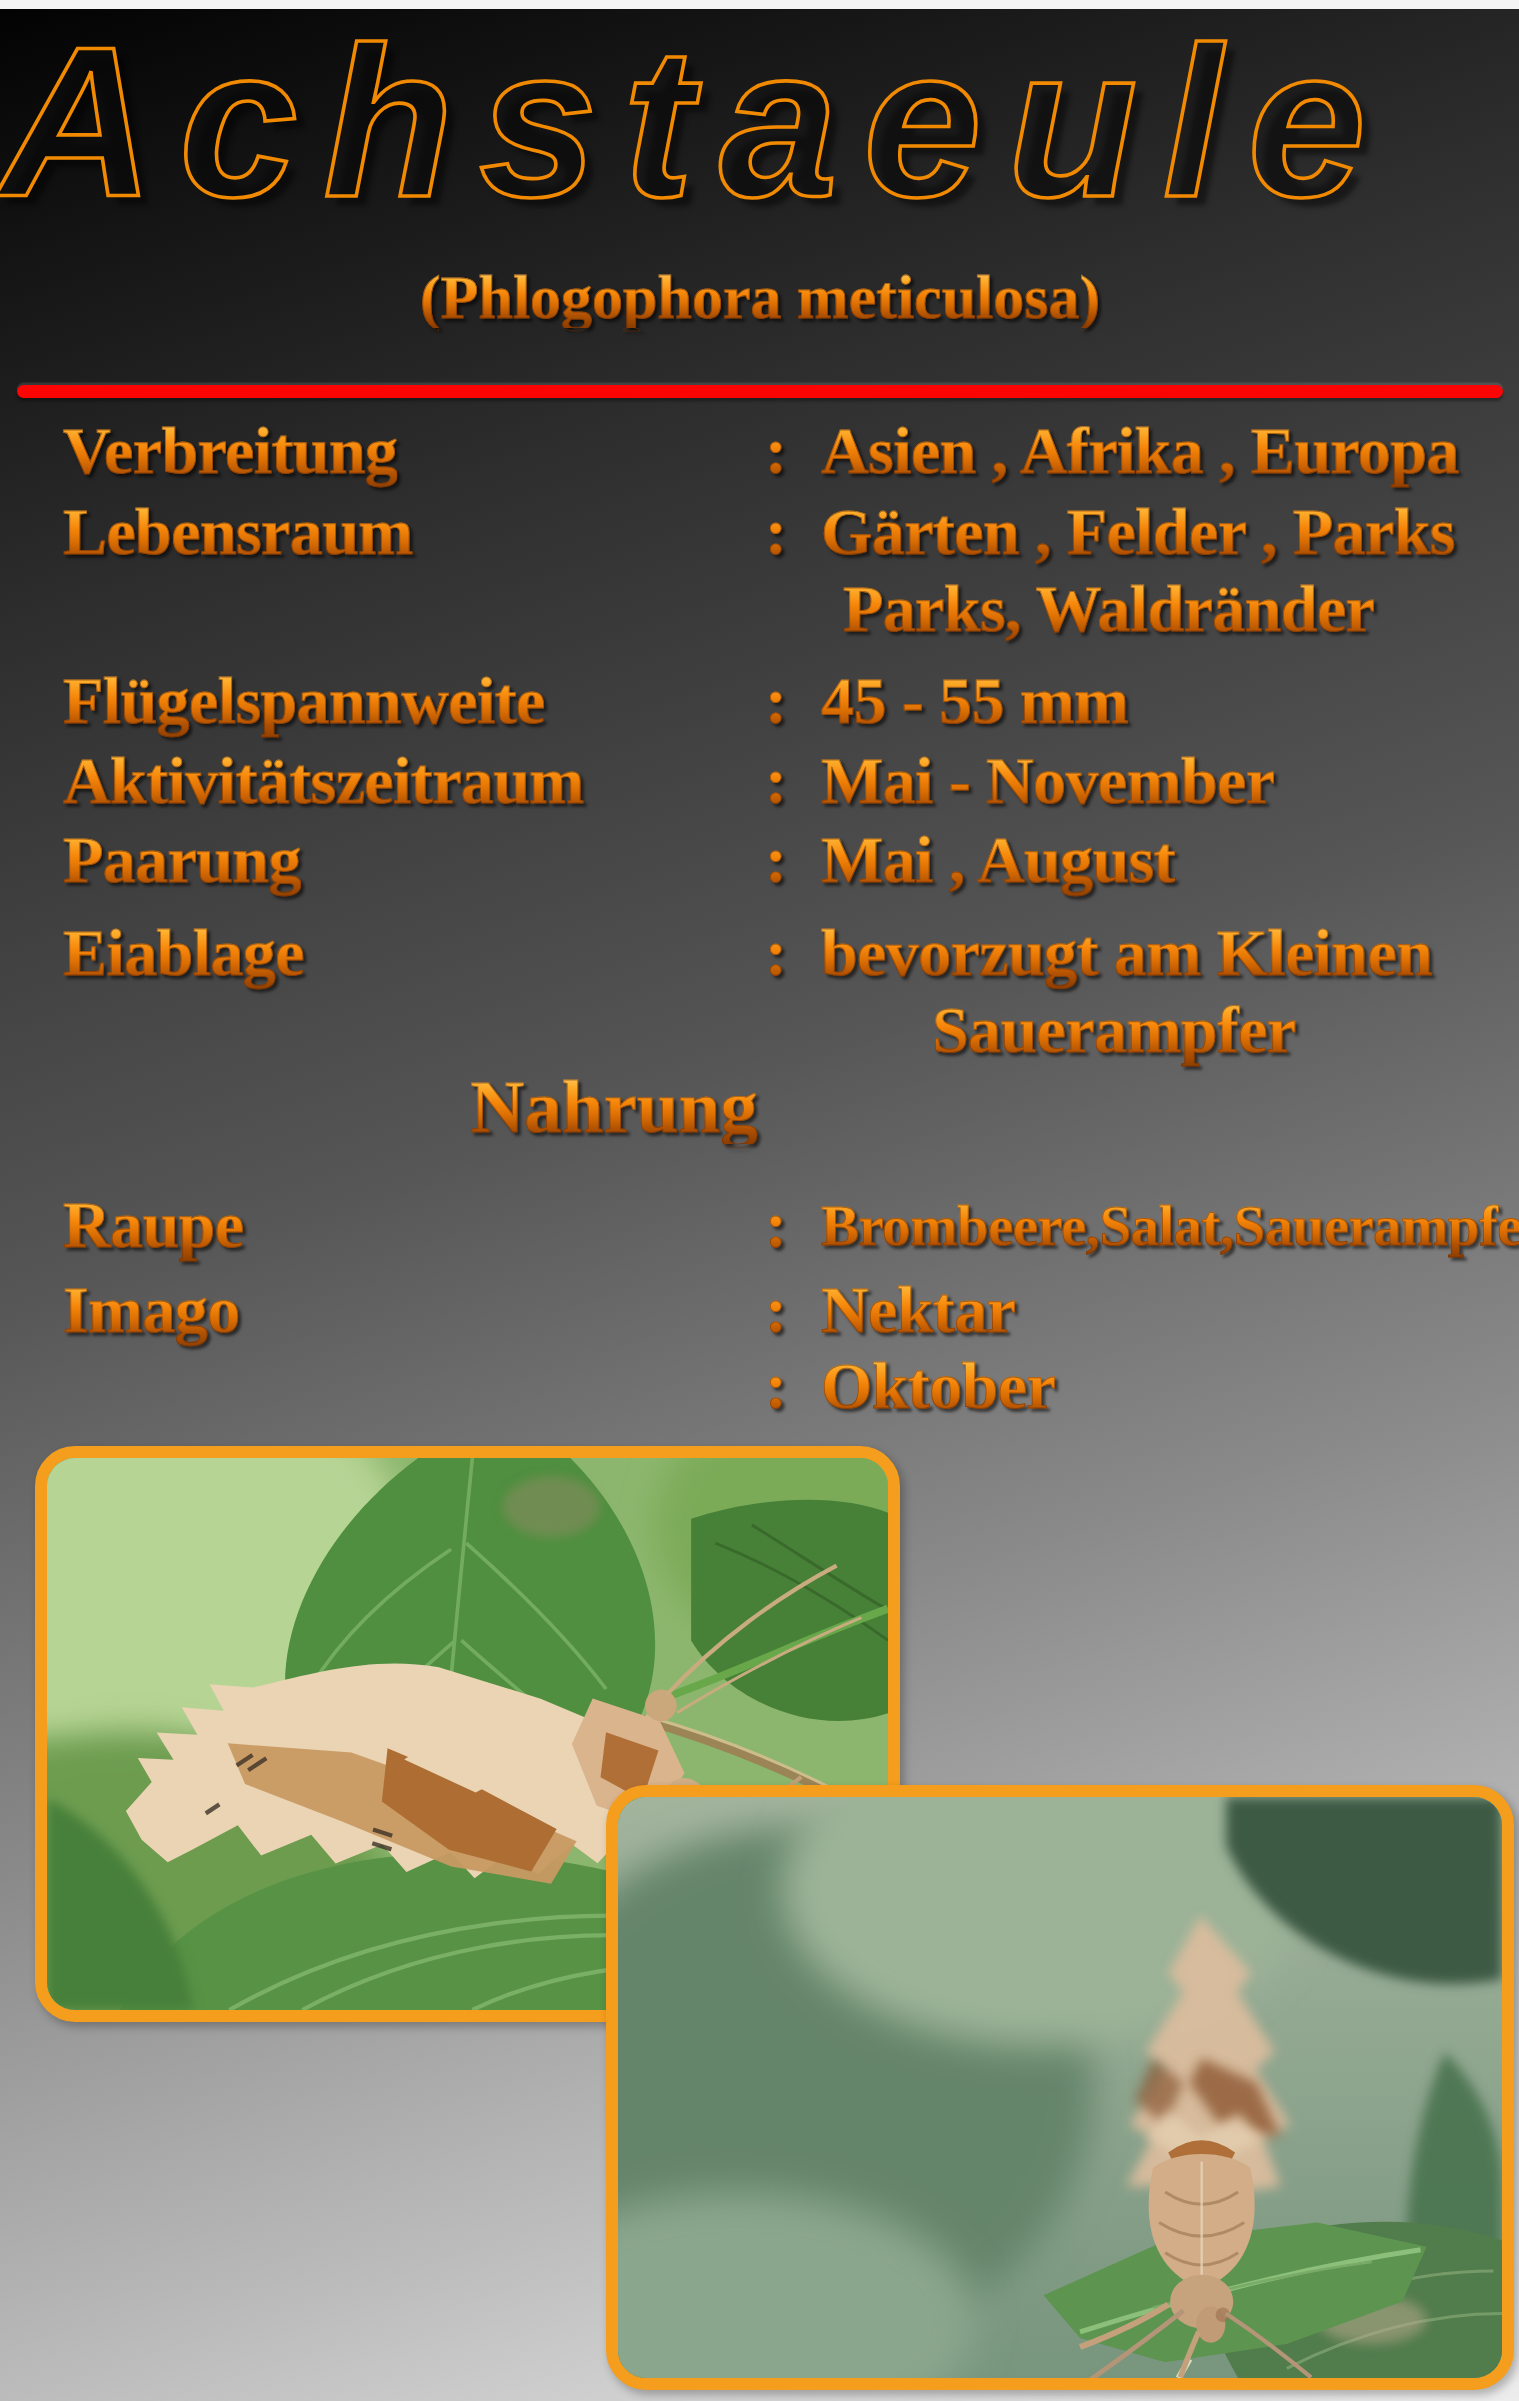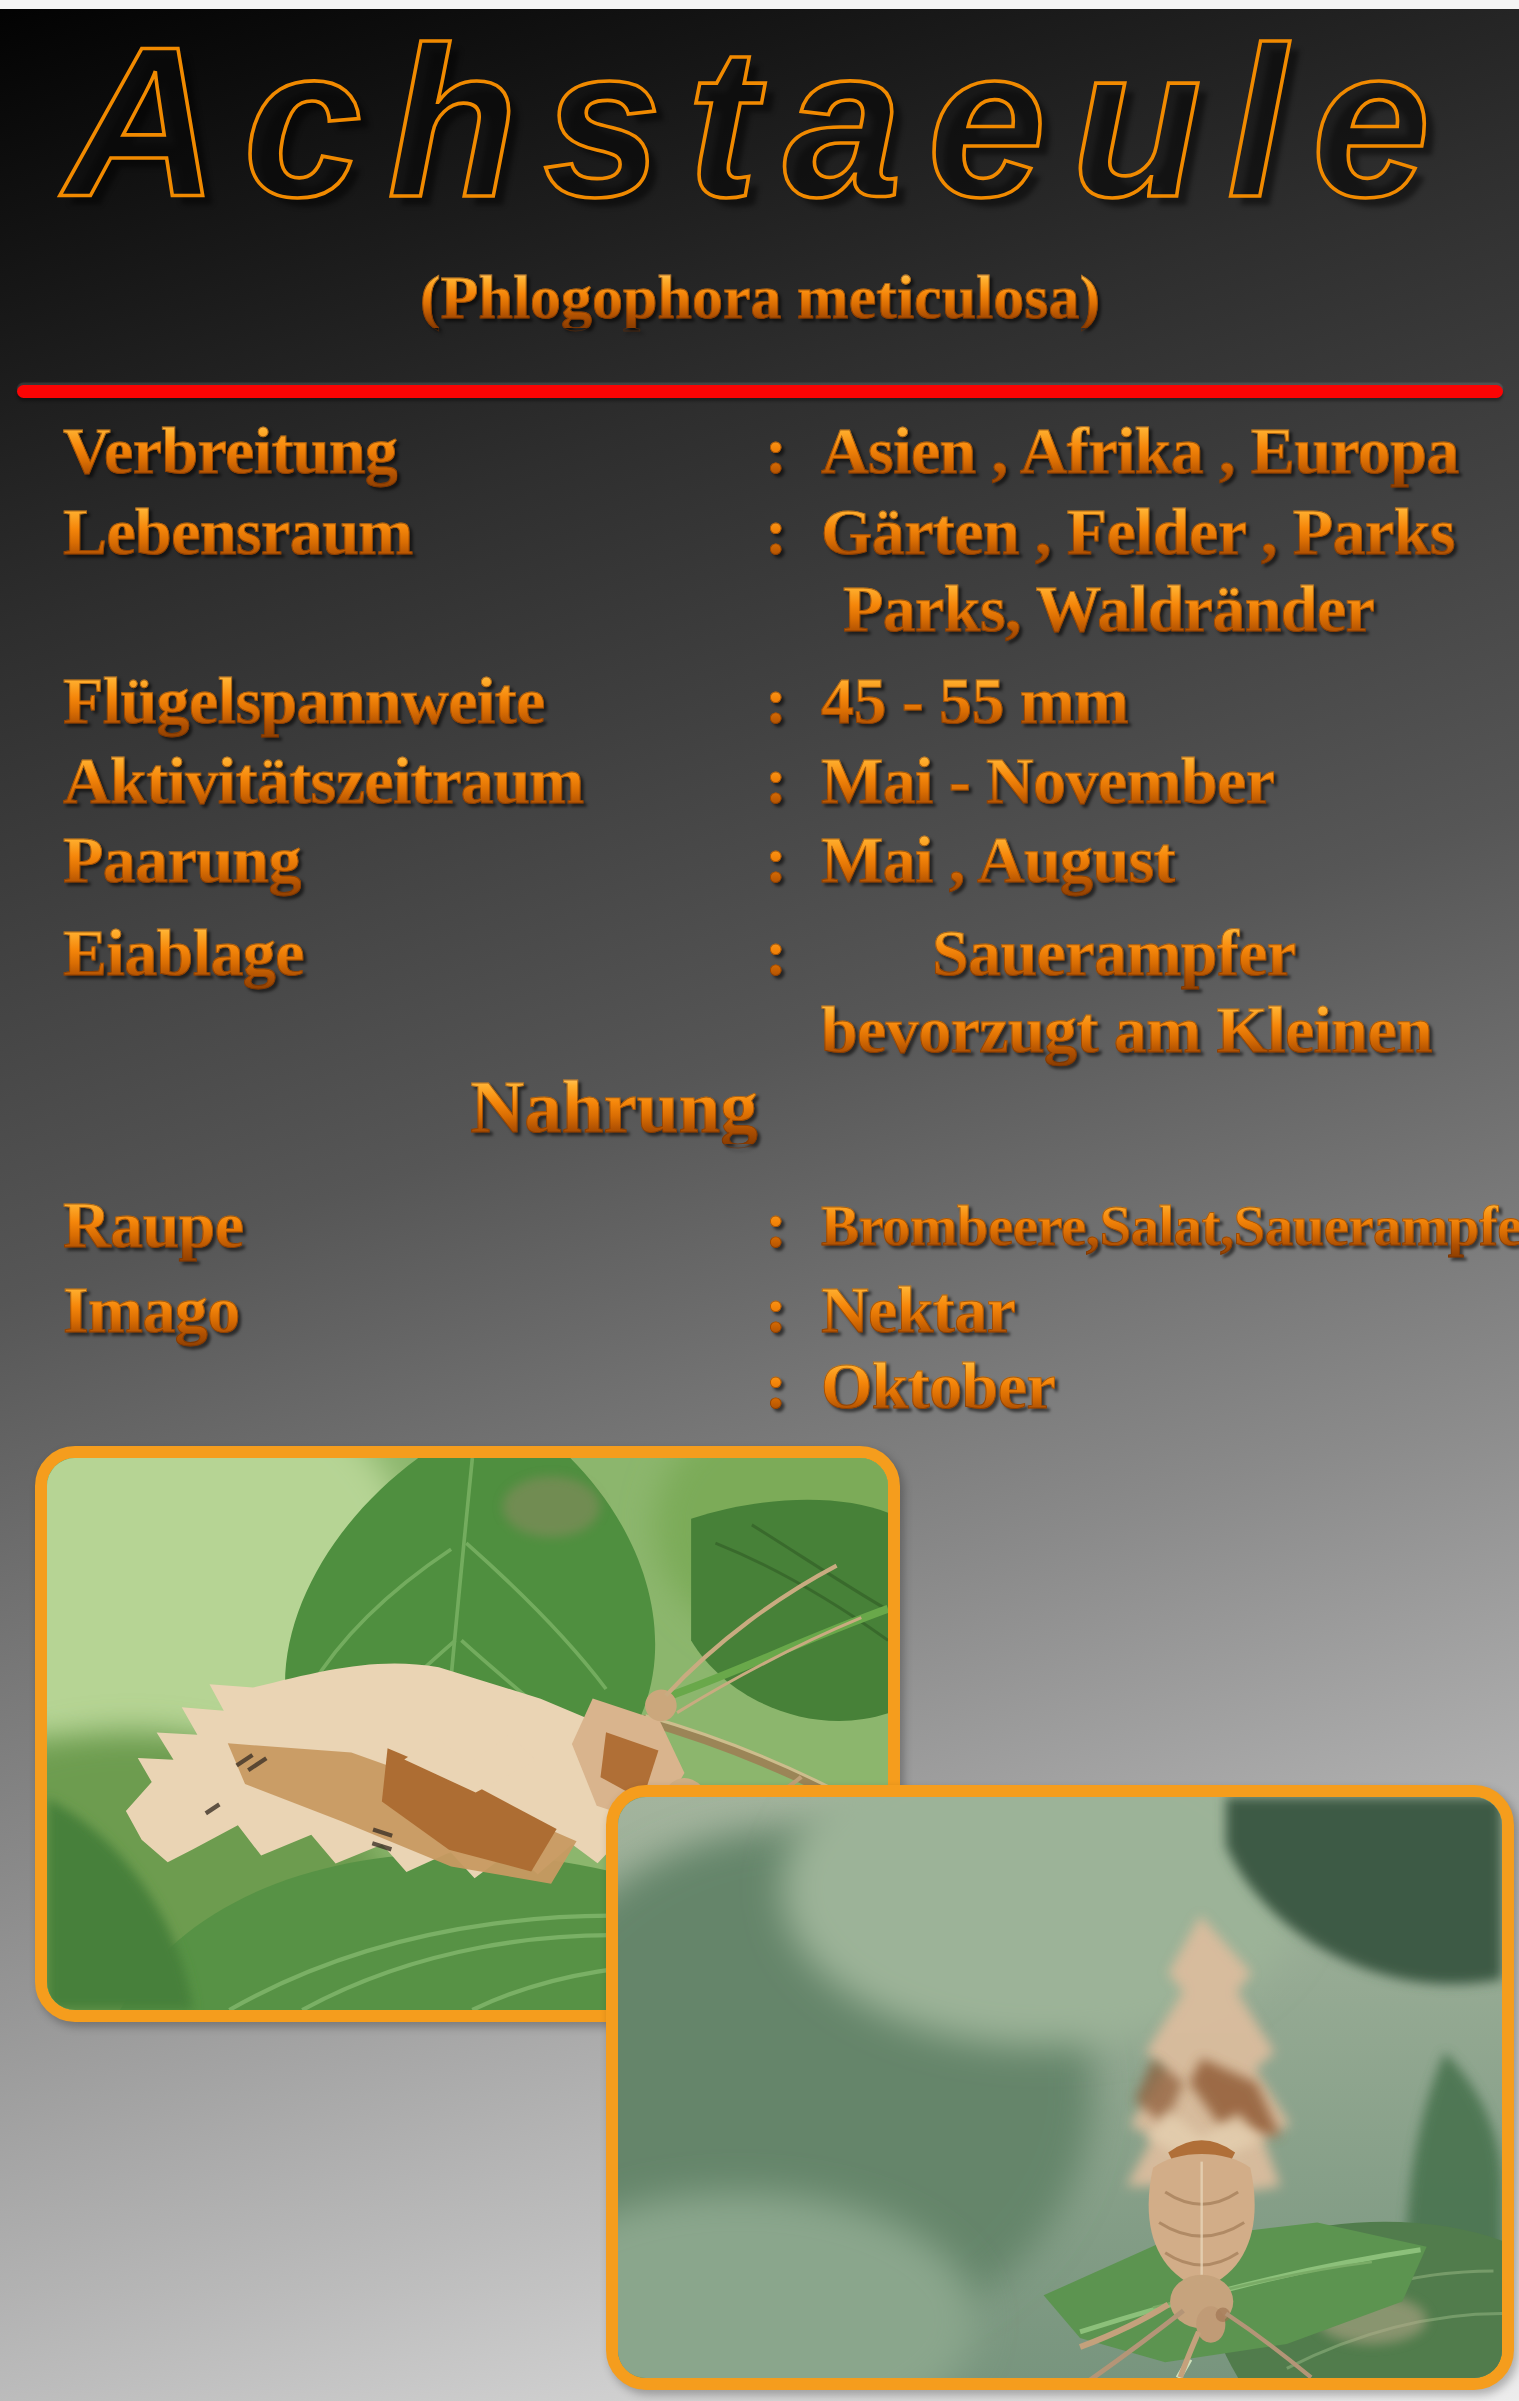--- a/index.html
+++ b/index.html
@@ -21,21 +21,21 @@
     color:#ef8a10;
     background-image:linear-gradient(180deg,#ffd98a 3%,#ffaf2e 22%,#f5860a 45%,#d96d03 63%,#b05102 80%,#8a3c00 100%);
     -webkit-background-clip:text;background-clip:text;
     -webkit-text-fill-color:transparent;
     -webkit-text-stroke:0.9px rgba(110,45,0,.55);
     filter:drop-shadow(3px 3.6px 1.8px rgba(0,0,0,.55));
     white-space:nowrap;
   }
   .big-title{
     position:absolute;top:16px;left:0;width:1520px;
-    text-align:center;line-height:1;
+    line-height:1;
     font-family:"Liberation Sans",sans-serif;
     font-style:italic;font-weight:700;
     font-size:213px;letter-spacing:25.5px;
     color:rgba(15,15,15,.38);
     -webkit-text-stroke:3.6px #f18a00;
     text-shadow:9.7px 8.5px 5.5px rgba(0,0,0,.45);
     white-space:nowrap;
   }
   .subtitle{
     position:absolute;top:266px;left:0;width:1520px;
@@ -114,22 +114,22 @@
   <div class="row" style="top:822px">
     <span class="etx lbl">Paarung</span>
     <span class="etx sep">:</span>
     <span class="etx val">Mai , August</span>
   </div>
 
   <div class="row r6" style="top:915px">
     <span class="etx lbl">Eiablage</span>
     <span class="etx sep">:</span>
     <span class="val">
+      <span class="etx">bevorzugt am Kleinen</span>
       <span class="etx vline2">Sauerampfer</span>
-      <span class="etx">bevorzugt am Kleinen</span>
     </span>
   </div>
 
   <div class="section-heading etx">Nahrung</div>
 
   <div class="row" style="top:1187px">
     <span class="etx lbl">Raupe</span>
     <span class="etx sep">:</span>
     <span class="etx val val-sm">Brombeere,Salat,Sauerampfer</span>
   </div>

